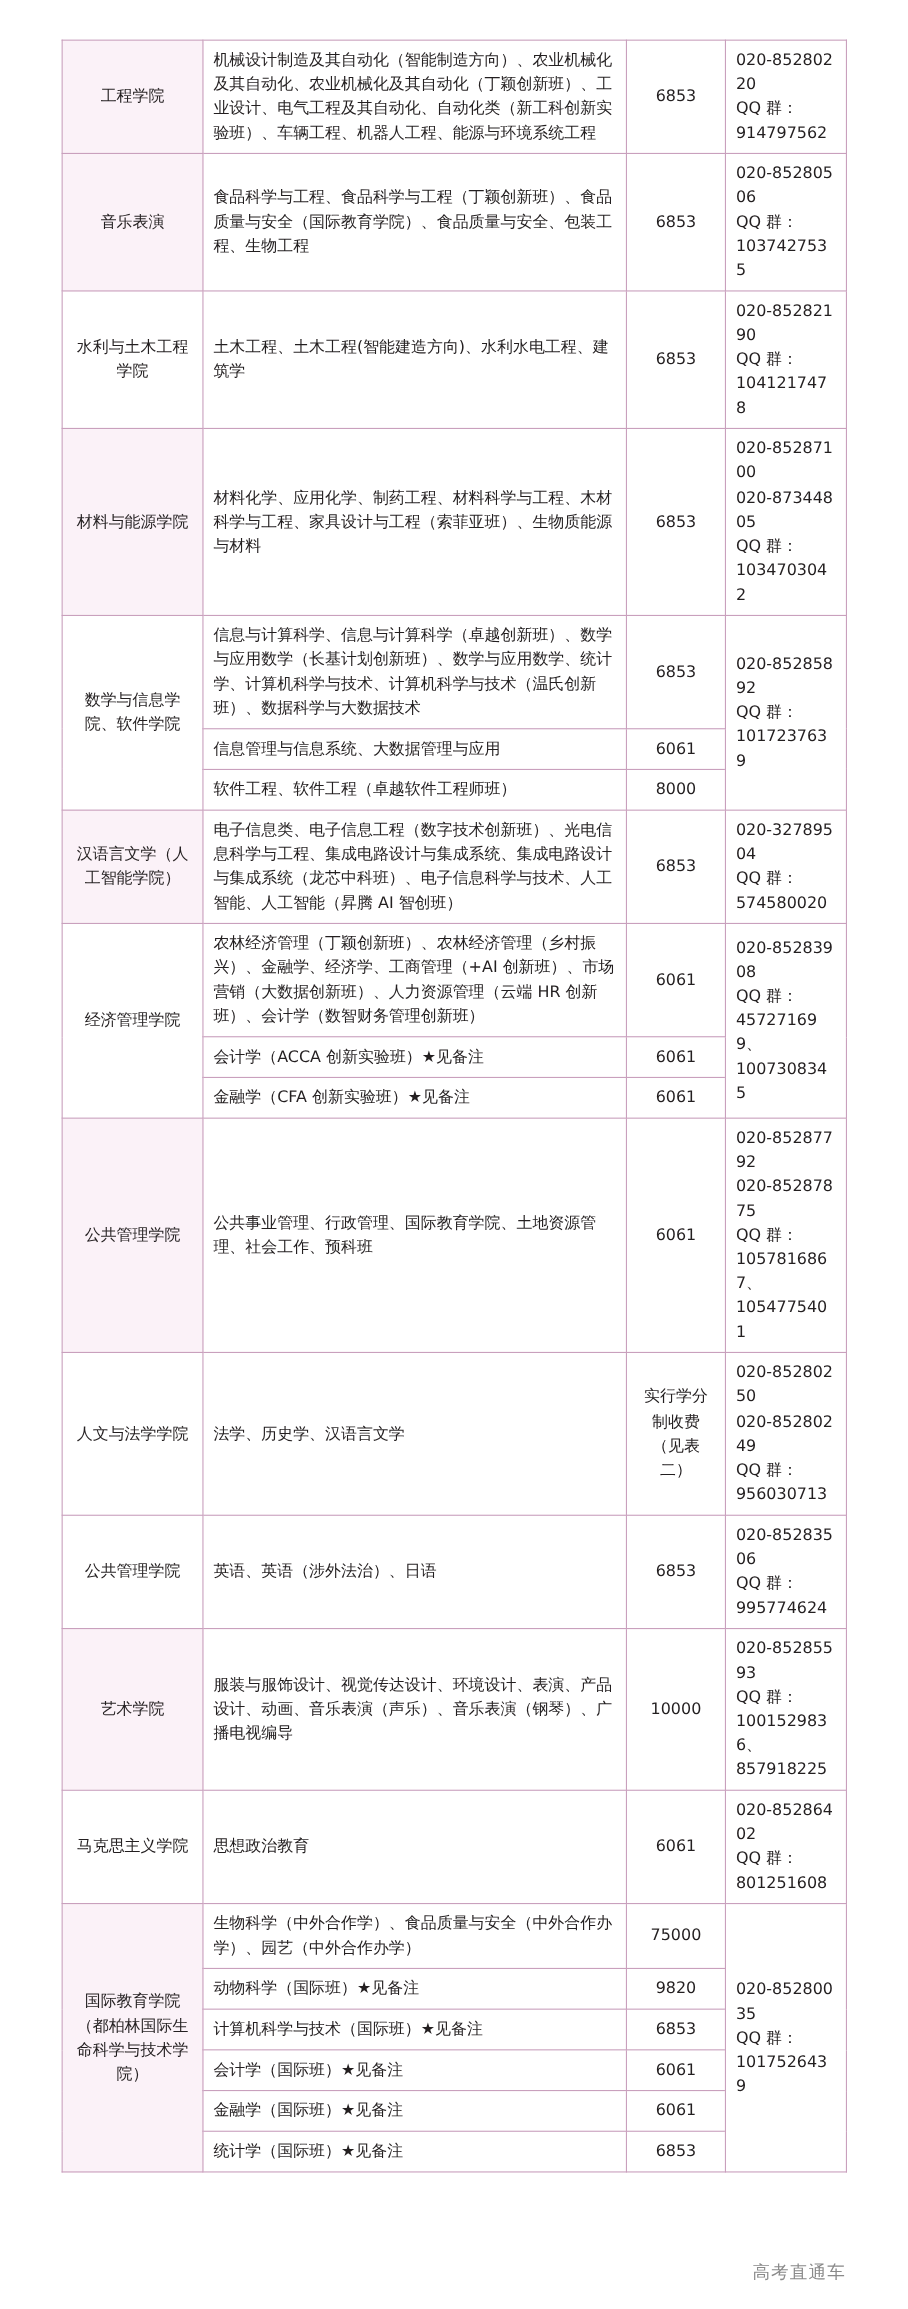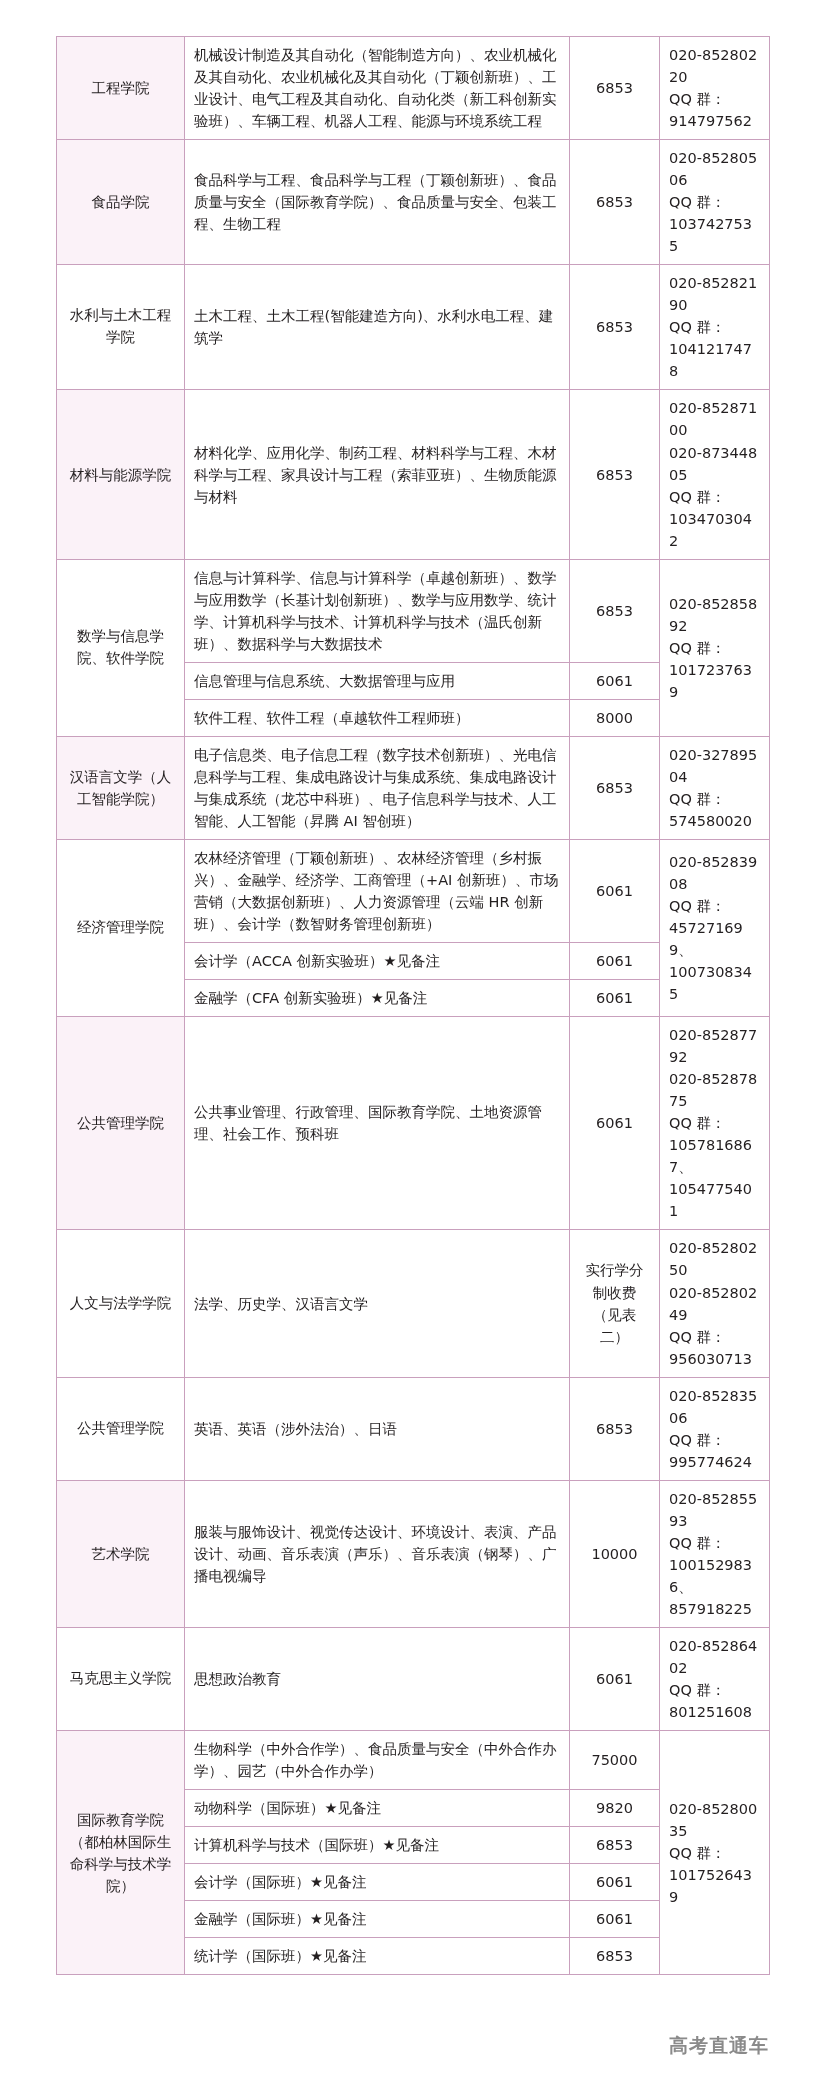--- a/index.html
+++ b/index.html
@@ -38,41 +38,39 @@
   .col-major   { width: 385px; }
   .col-fee     { width: 90px; }
   .col-contact { width: 110px; }
 
   .c-college {
     text-align: center;
     background: #fbf2f8;
   }
   .c-college.plain {
     background: #ffffff;
-    font-family: Liberation Mono, monospace;
   }
   .c-major {
     text-align: left;
   }
   .c-fee {
     text-align: center;
   }
   .c-contact {
     text-align: left;
     font-size: 14px;
     line-height: 1.55;
   }
   .footer-brand {
     position: absolute;
     right: 56px;
-    bottom: 40px;
-    font-size: 19px;
+    bottom: 22px;
+    font-size: 16px;
     color: #8a8a8a;
     letter-spacing: 1px;
-    font-weight: bold;
   }
 </style>
 </head>
 <body>
 
 <div class="page">
   <table class="tuition">
     <colgroup>
       <col class="col-college">
       <col class="col-major">
@@ -80,21 +78,21 @@
       <col class="col-contact">
     </colgroup>
     <tbody id="table-body">
         <tr>
           <td class="c-college" rowspan="1">工程学院</td>
           <td class="c-major">机械设计制造及其自动化（智能制造方向）、农业机械化及其自动化、农业机械化及其自动化（丁颖创新班）、工业设计、电气工程及其自动化、自动化类（新工科创新实验班）、车辆工程、机器人工程、能源与环境系统工程</td>
           <td class="c-fee">6853</td>
           <td class="c-contact" rowspan="1">020-85280220<br>QQ 群：<br>914797562</td>
         </tr>
         <tr>
-          <td class="c-college" rowspan="1">食品学院</td>
+          <td class="c-college" rowspan="1">音乐表演</td>
           <td class="c-major">食品科学与工程、食品科学与工程（丁颖创新班）、食品质量与安全（国际教育学院）、食品质量与安全、包装工程、生物工程</td>
           <td class="c-fee">6853</td>
           <td class="c-contact" rowspan="1">020-85280506<br>QQ 群：<br>1037427535</td>
         </tr>
         <tr>
           <td class="c-college plain" rowspan="1">水利与土木工程学院</td>
           <td class="c-major">土木工程、土木工程(智能建造方向)、水利水电工程、建筑学</td>
           <td class="c-fee">6853</td>
           <td class="c-contact" rowspan="1">020-85282190<br>QQ 群：<br>1041217478</td>
         </tr>

